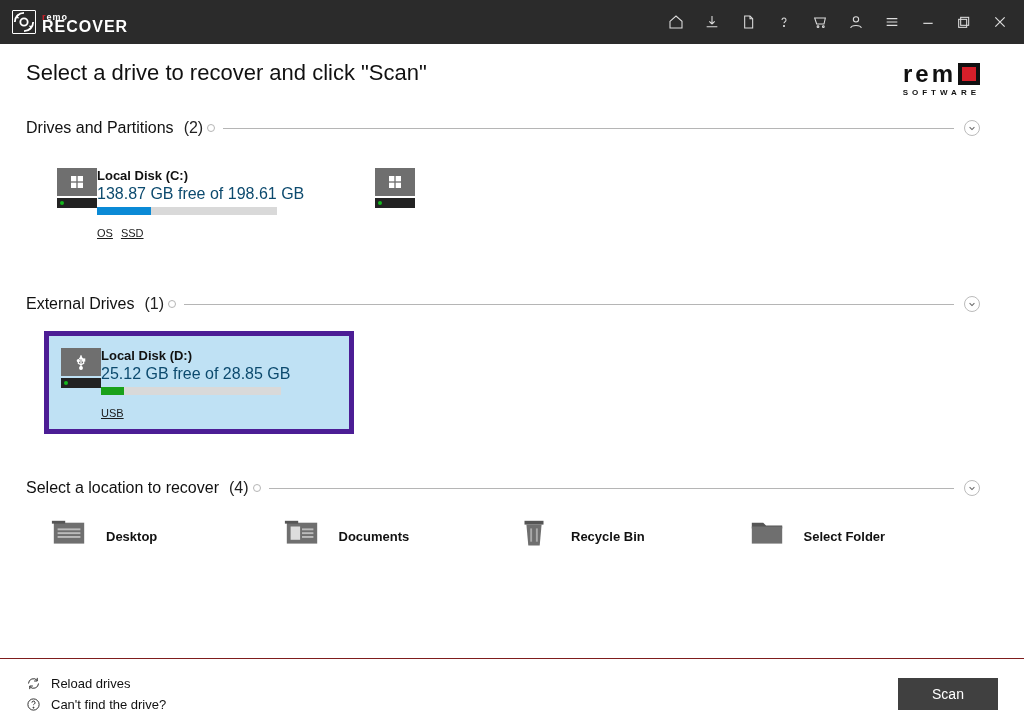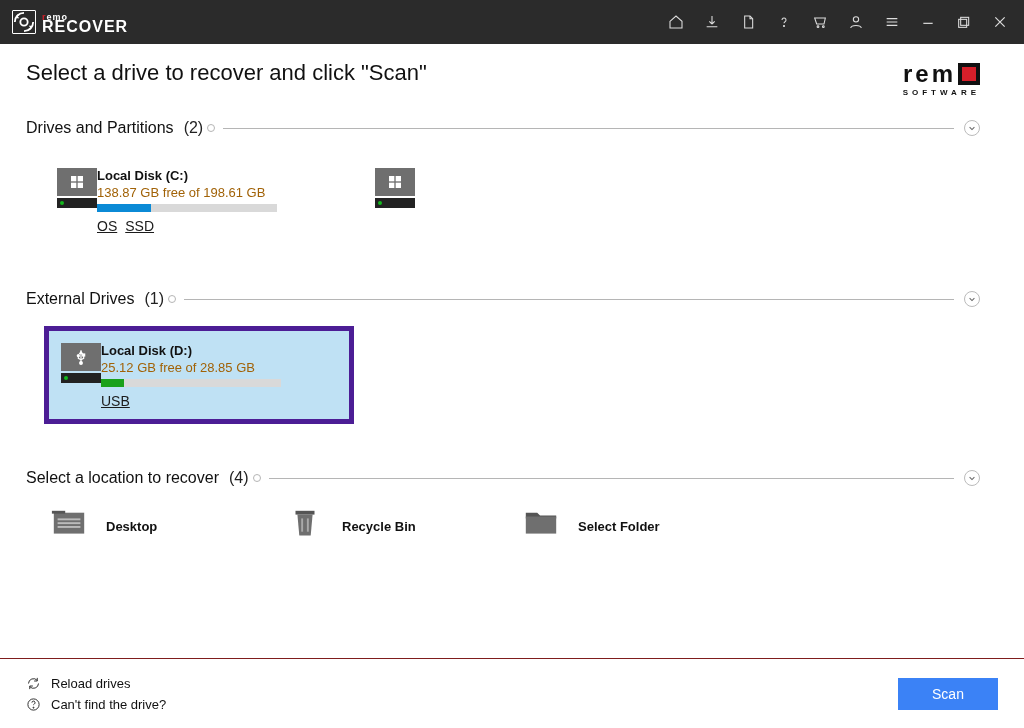--- a/index.html
+++ b/index.html
@@ -75,41 +75,41 @@
     display:flex; align-items:center; justify-content:center;
   }
   .drive-icon .top svg { width:16px; height:16px; color:#fff; }
   .drive-icon .bottom {
     position:absolute; left:0; right:0; bottom:0; height:10px; background:#222;
     display:flex; align-items:center; padding:0 3px; gap:3px;
   }
   .drive-icon .led { width:4px; height:4px; border-radius:50%; }
   .drive-body { flex:1; }
   .drive-name { font-size:13px; font-weight:600; }
-  .drive-sub { font-size:13px; color:#a16207; margin-top:2px;}
+  .drive-sub { font-size:16px; color:#0c4a6e; margin-top:2px;}
   .drive-bar { height:8px; background:#d9d9d9; margin-top:4px; position:relative; width:180px; }
   .drive-bar .fill { position:absolute; left:0; top:0; bottom:0; }
-  .drive-tags { margin-top:6px; font-size:14px; }
+  .drive-tags { margin-top:12px; font-size:11px; }
   .drive-tags a { color:#1b1b1b; text-decoration: underline; margin-right:8px; cursor:pointer;}
   
   .loc-row { display:flex; gap:0px; padding-left:24px; margin-top:20px;}
   .loc-item { display:flex; align-items:center; gap:18px; width:236px; cursor:pointer;}
   .loc-icon { width:38px; height:32px; display:flex; align-items:center; justify-content:center;}
   .loc-label { font-size:13px; font-weight:600;margin-top:6px; }
   
   .footer {
     position:absolute; bottom:0; left:0; right:0; height:70px; border-top:1px solid #7f1d1d;
     display:flex; align-items:center; padding: 16px 26px;
   }
   .footer .links { font-size:13px; color:#111; display:flex; flex-direction:column; gap:6px;}
   .footer .link-row { display:flex; align-items:center; gap:10px; cursor:pointer;}
   .footer .link-row svg { width:15px; height:15px; color:#333; }
   .footer .spacer { flex:1; }
   .scan-btn {
-    background:#3b82f6; color:#fff; border:none; font-size:14px;
+    background:#404040; color:#fff; border:none; font-size:14px;
     width:100px; height:32px; cursor:pointer;
   }
 </style>
 </head>
 <body>
 
 <div class="titlebar">
   <div class="logo-group">
     <div class="logo-icon">
       <svg viewBox="0 0 24 24" fill="none" stroke="#fff" stroke-width="2">
@@ -309,20 +309,33 @@
             <rect x="8" y="12" width="24" height="2" fill="#bbb"></rect>
             <rect x="8" y="16" width="24" height="2" fill="#bbb"></rect>
             <rect x="8" y="20" width="24" height="2" fill="#bbb"></rect>
           </svg>
         </div>
         <div class="loc-label">Desktop</div>
       </div>
       <div class="loc-item">
         <div class="loc-icon">
           <svg viewBox="0 0 40 34">
+            <path fill="#6f6f6f" d="M4 6h32v22H4z"></path>
+            <rect x="2" y="4" width="14" height="3" fill="#555"></rect>
+            <rect x="8" y="10" width="10" height="14" fill="#ddd"></rect>
+            <rect x="20" y="12" width="12" height="2" fill="#bbb"></rect>
+            <rect x="20" y="16" width="12" height="2" fill="#bbb"></rect>
+            <rect x="20" y="20" width="12" height="2" fill="#bbb"></rect>
+          </svg>
+        </div>
+        <div class="loc-label">Documents</div>
+      </div>
+      <div class="loc-item">
+        <div class="loc-icon">
+          <svg viewBox="0 0 40 34">
             <rect x="10" y="4" width="20" height="4" fill="#555"></rect>
             <path fill="#6f6f6f" d="M12 8h16l-2 22H14z"></path>
             <rect x="16" y="12" width="2" height="14" fill="#aaa"></rect>
             <rect x="22" y="12" width="2" height="14" fill="#aaa"></rect>
           </svg>
         </div>
         <div class="loc-label">Recycle Bin</div>
       </div>
       <div class="loc-item">
         <div class="loc-icon">

